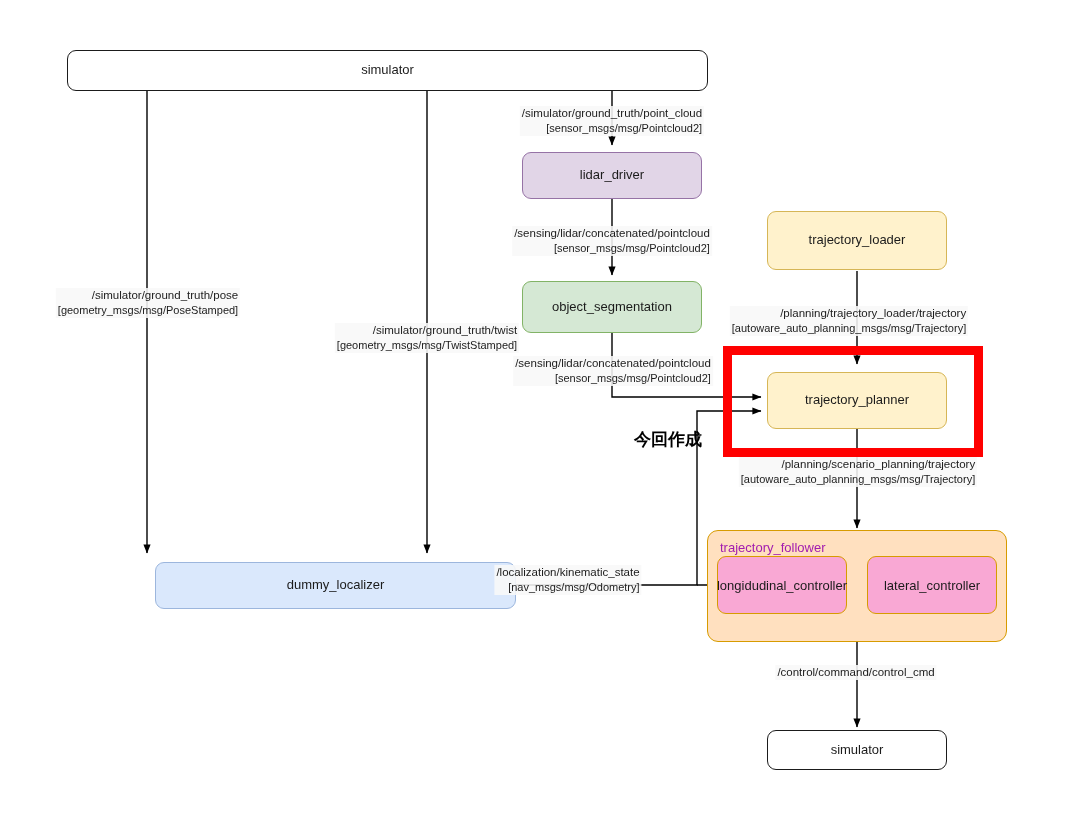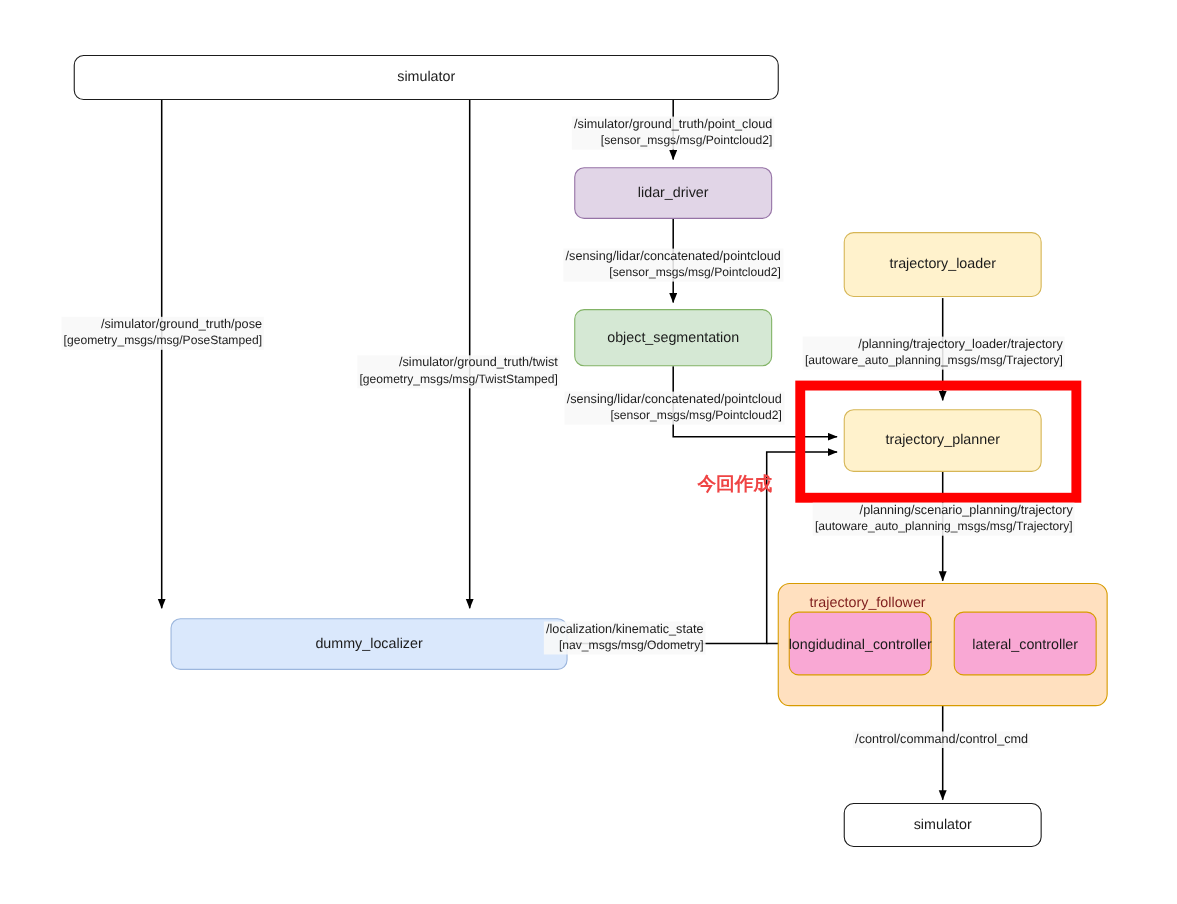--- a/index.html
+++ b/index.html
@@ -61,24 +61,24 @@
   }
   .group-follower {
     position: absolute;
     box-sizing: border-box;
     background: #ffe0bf;
     border: 1.3px solid #d79b00;
     border-radius: 11px;
   }
   .group-title {
     position: absolute;
-    left: 28px;
+    left: 12px;
     top: 9px;
     font-size: 13px;
-    color: #7f1d1d;
+    color: #a21caf;
   }
   .node-ctrl {
     position: absolute;
     box-sizing: border-box;
     display: flex;
     align-items: center;
     justify-content: center;
     background: #f9a8d4;
     border: 1.2px solid #d79b00;
     border-radius: 9px;
@@ -86,21 +86,21 @@
     color: #1b1b1b;
   }
   .redbox {
     position: absolute;
     box-sizing: border-box;
     border: 9px solid #ff0000;
     background: transparent;
   }
   .annot-red {
     position: absolute;
-    color: #ef4444;
+    color: #000000;
     font-weight: bold;
     font-size: 17px;
     white-space: nowrap;
     font-family: "DejaVu Sans", sans-serif;
   }
   .edge-label {
     position: absolute;
     font-size: 11.5px;
     color: #1b1b1b;
     text-align: right;
@@ -195,21 +195,21 @@
   <div class="edge-label" style="left:612px; top:226px; transform:translateX(-50%);">
     <span class="l1">/sensing/lidar/concatenated/pointcloud</span>
     <span class="l2">[sensor_msgs/msg/Pointcloud2]</span>
   </div>
 
   <div class="edge-label" style="left:148px; top:288px; transform:translateX(-50%);">
     <span class="l1">/simulator/ground_truth/pose</span>
     <span class="l2">[geometry_msgs/msg/PoseStamped]</span>
   </div>
 
-  <div class="edge-label" style="left:417px; top:323px; transform:translateX(-50%);">
+  <div class="edge-label" style="left:427px; top:323px; transform:translateX(-50%);">
     <span class="l1">/simulator/ground_truth/twist</span>
     <span class="l2">[geometry_msgs/msg/TwistStamped]</span>
   </div>
 
   <div class="edge-label" style="left:613px; top:356px; transform:translateX(-50%);">
     <span class="l1">/sensing/lidar/concatenated/pointcloud</span>
     <span class="l2">[sensor_msgs/msg/Pointcloud2]</span>
   </div>
 
   <div class="edge-label" style="left:849px; top:306px; transform:translateX(-50%);">

